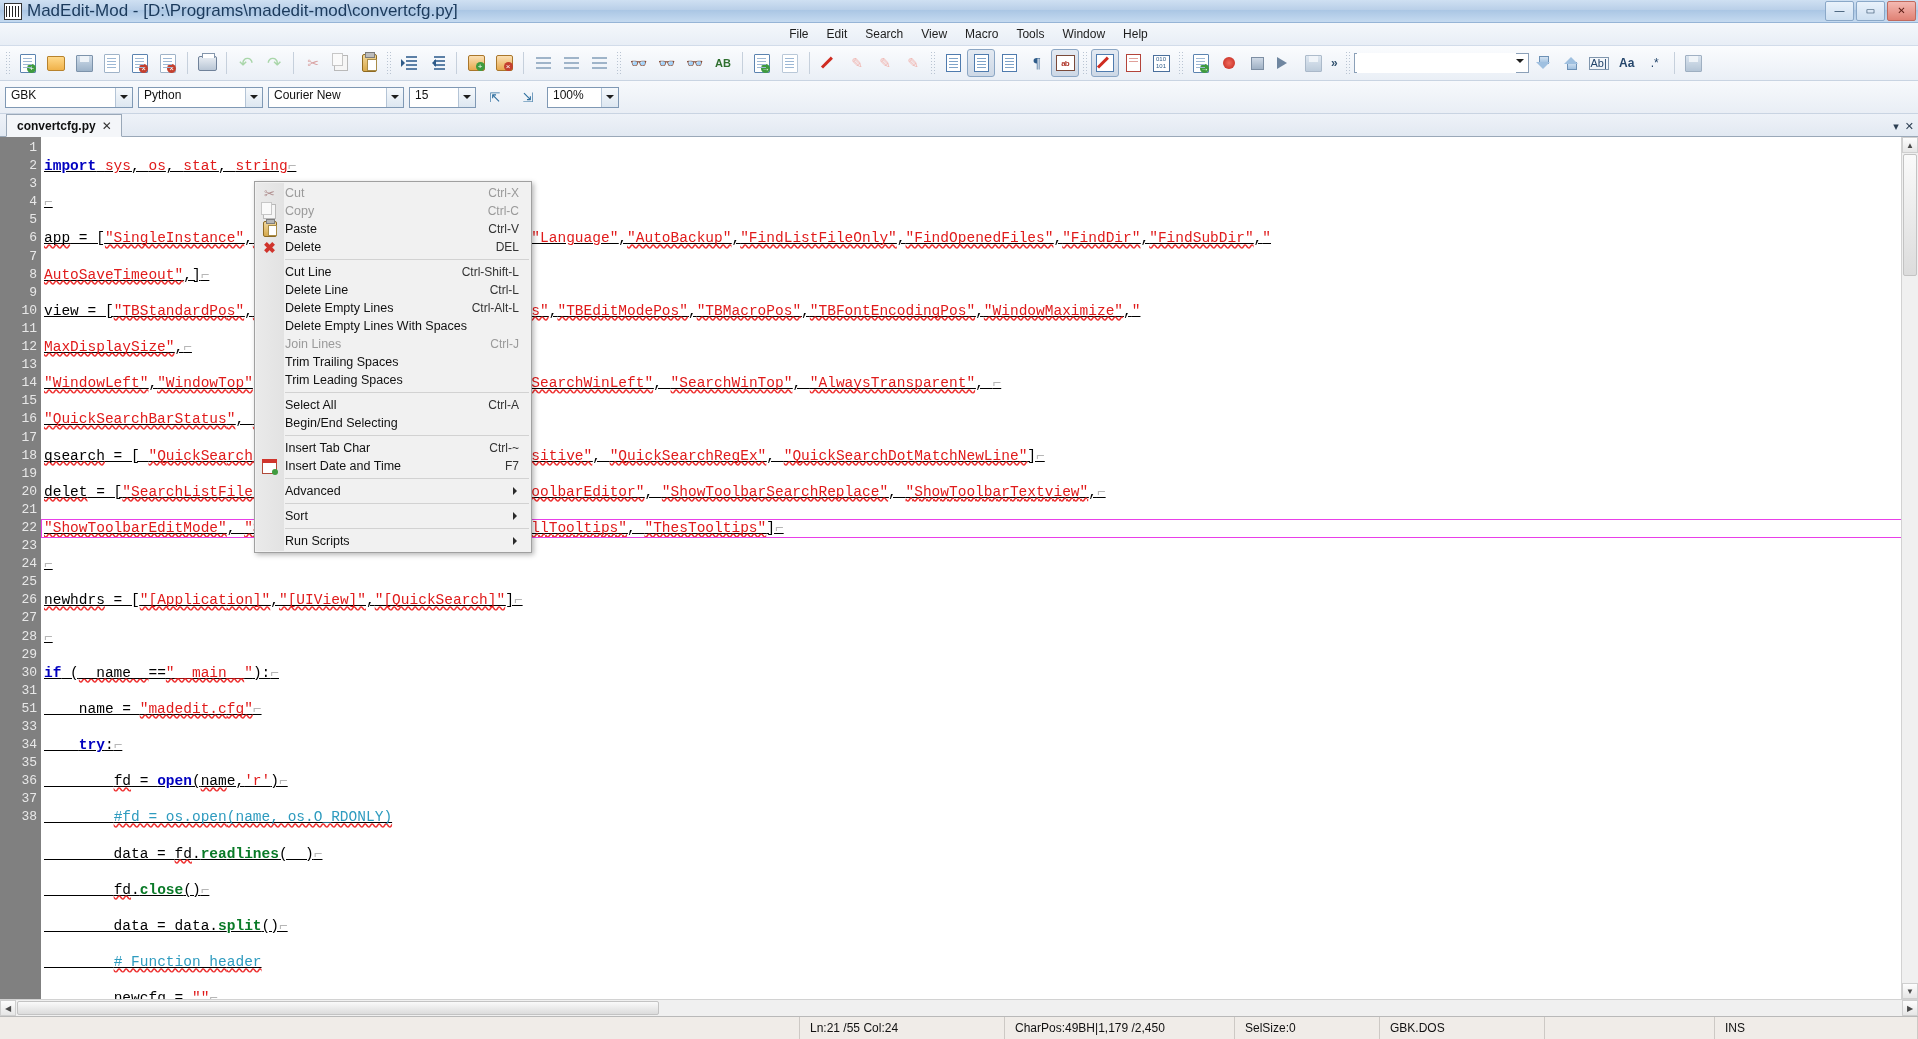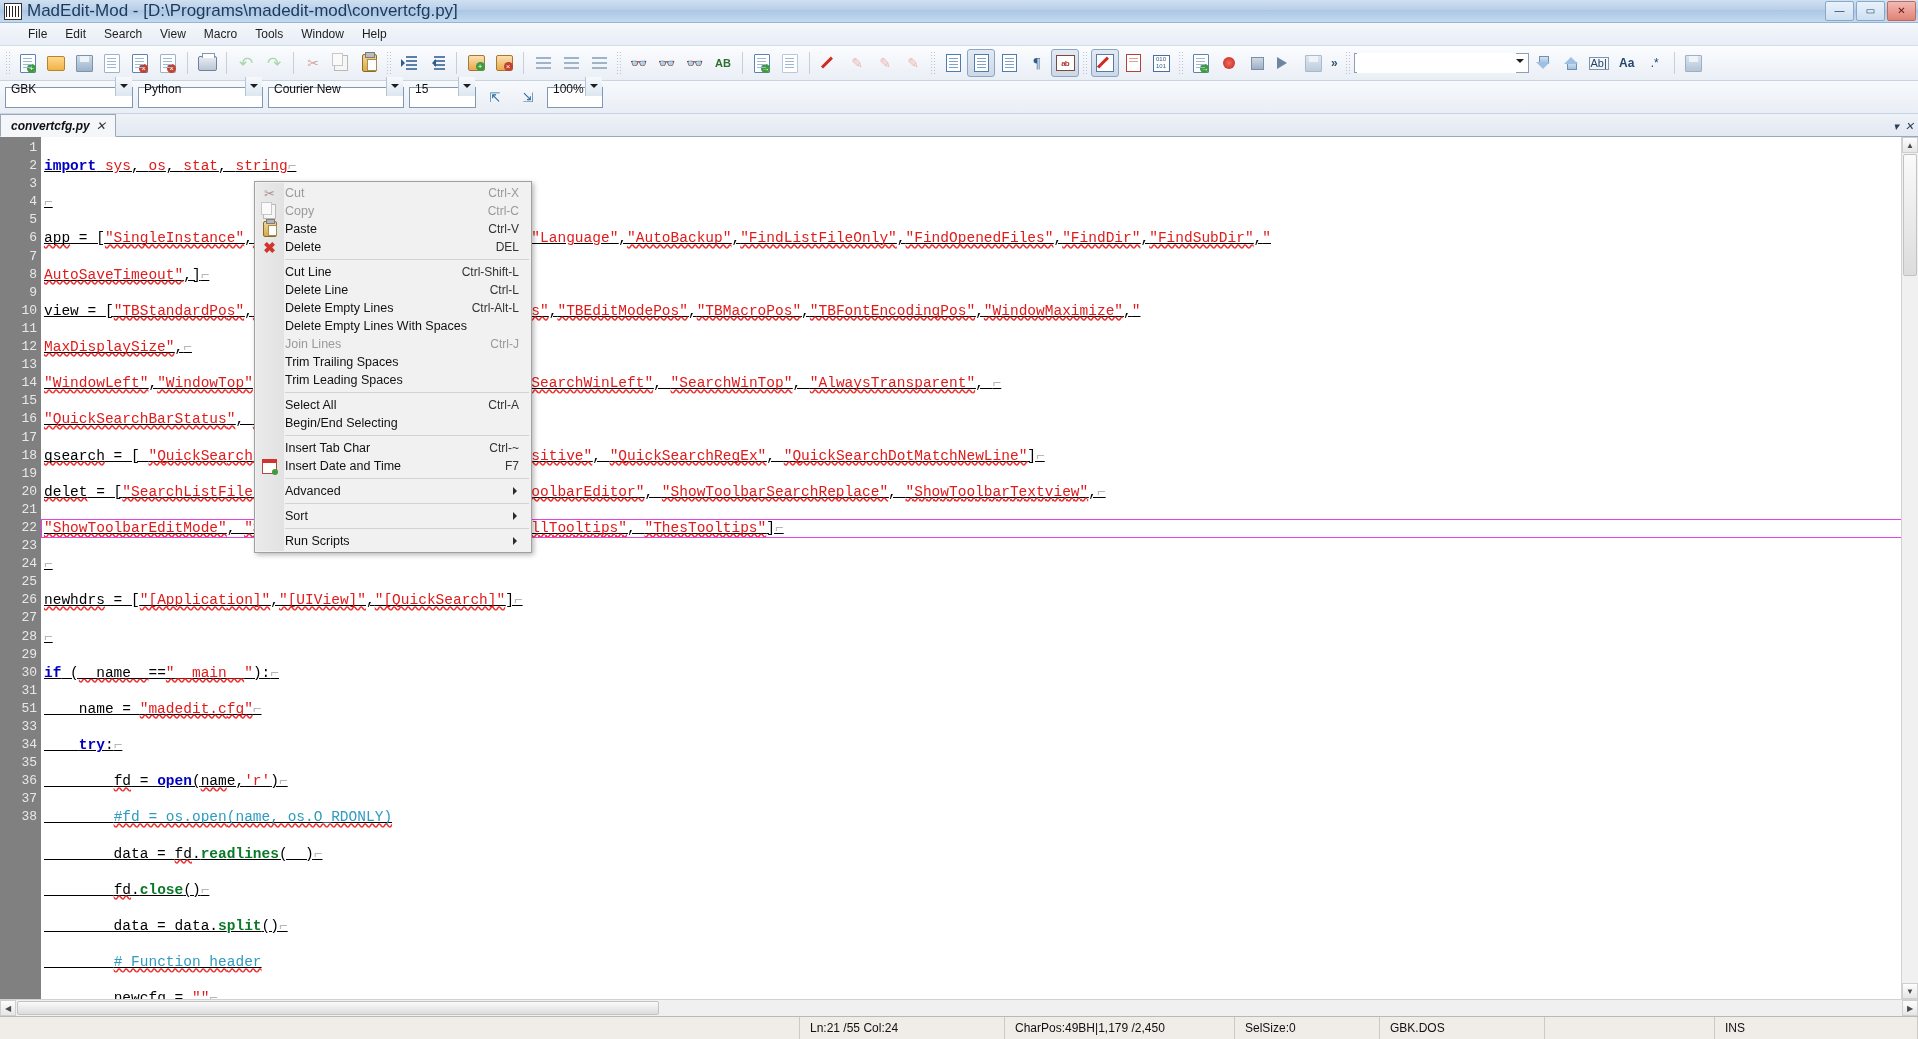--- a/index.html
+++ b/index.html
@@ -23,21 +23,21 @@
     background:repeating-linear-gradient(90deg,#222 0 1px,#fff 1px 3px);}
   .titlebar .t-text{font-size:17px;color:#1b3a5c;white-space:nowrap;}
   .win-btns{position:absolute;right:2px;top:1px;display:flex;gap:2px;}
   .win-btn{width:27px;height:18px;border:1px solid #8aa8c8;border-radius:2px;
     background:linear-gradient(#eaf2fb,#cddff1);display:flex;align-items:center;justify-content:center;
     font-size:10px;color:#24415f;line-height:1;}
   .win-btn.close{background:linear-gradient(#f4b9b2,#e08275);border-color:#c06a5e;color:#5a1a12;}
 
   
   .menubar{height:22px;flex:0 0 22px;display:flex;align-items:center;padding-left:19px;
-    background:linear-gradient(#f4f7fb,#e8eef6);border-bottom:1px solid #d2dcea;}
+    background:linear-gradient(#f4f7fb,#e8eef6);border-bottom:1px solid #d2dcea;justify-content:center;}
   .menubar .mi{padding:2px 9px;font-size:12px;color:#1d1d1d;border-radius:2px;}
 
   
   .toolbar{height:34px;flex:0 0 34px;display:flex;align-items:center;
     background:linear-gradient(#fbfcfe,#eaeff6);border-bottom:1px solid #c9d4e2;padding-left:2px;}
   .grip{width:6px;height:24px;margin:0 3px;flex:0 0 6px;
     background-image:radial-gradient(#b3bfce 40%,transparent 41%);
     background-size:3px 3px;opacity:.9;}
   .tb{width:26px;height:26px;flex:0 0 26px;border:1px solid transparent;border-radius:3px;
     display:flex;align-items:center;justify-content:center;position:relative;}
@@ -93,30 +93,30 @@
   .dotstar{font-size:12px;color:#24456b;line-height:1;}
 
   .findbox{width:175px;height:20px;background:#fff;border:1px solid #8ba0b8;display:flex;align-items:center;
     padding:0 2px;box-sizing:border-box;}
   .findbox .fb-in{flex:1;height:100%;border:none;outline:none;font-size:12px;font-family:"Liberation Sans",sans-serif;}
   .dd-tri{width:0;height:0;border:4px solid transparent;border-top-color:#1d1d1d;margin-right:3px;}
 
   
   .optbar{height:32px;flex:0 0 32px;display:flex;align-items:center;padding-left:5px;gap:5px;
     background:linear-gradient(#f7f9fc,#e9eef5);border-bottom:1px solid #c9d4e2;}
-  .combo{height:21px;background:#fff;border:1px solid #7f98b4;display:flex;align-items:flex-end;
+  .combo{height:21px;background:#fff;border:1px solid #7f98b4;display:flex;align-items:flex-start;
     box-sizing:border-box;padding:0 0 11px 5px;font-size:12px;color:#111;}
   .combo .cv{flex:1;white-space:nowrap;overflow:hidden;}
   .combo .cbtn{width:16px;height:19px;display:flex;align-items:center;justify-content:center;
     background:linear-gradient(#f6f9fc,#dde7f1);border-left:1px solid #b4c4d6;}
   .combo .cbtn:after{content:"";width:0;height:0;border:4px solid transparent;border-top-color:#1d1d1d;margin-top:3px;}
 
   
   .tabstrip{height:22px;flex:0 0 22px;display:flex;align-items:flex-end;position:relative;
-    background:linear-gradient(#eef2f8,#e2e9f2);border-bottom:1px solid #9aa8b8;padding-left:0;font-style:italic;}
+    background:linear-gradient(#eef2f8,#e2e9f2);border-bottom:1px solid #9aa8b8;padding-left:6px;}
   .tab{height:21px;display:flex;align-items:center;gap:6px;padding:0 9px 0 10px;
     background:#f4f6f9;border:1px solid #9aa8b8;border-bottom-color:#f4f6f9;
     font-size:12px;font-weight:bold;color:#101010;position:relative;top:1px;}
   .tab .x{font-size:12px;color:#333;font-weight:normal;}
   .tabstrip .rt{position:absolute;right:4px;bottom:3px;display:flex;gap:6px;align-items:center;color:#2c3e52;font-size:11px;}
 
   
   .editor{flex:1;display:flex;position:relative;background:#fff;overflow:hidden;}
   .gutter{width:41px;flex:0 0 41px;background:#808080;color:#e8e8e8;text-align:right;
     font-family:"Liberation Mono",monospace;font-size:13px;padding-top:2px;box-sizing:border-box;}
@@ -439,21 +439,21 @@
     <div class="combo" style="width:67px">
       <span class="cv">15</span>
       <span class="cbtn"></span>
     </div>
     <div class="tb">
         <span style="color:#2f6f9f;font-size:13px;">⇱</span>
       </div>
     <div class="tb">
         <span style="color:#2f6f9f;font-size:13px;">⇲</span>
       </div>
-    <div class="combo" style="width:56px">
+    <div class="combo" style="width:72px">
       <span class="cv">100%</span>
       <span class="cbtn"></span>
     </div>
   </div>
 
   <div class="tabstrip">
     <div class="tab">
       <span>convertcfg.py</span>
       <span class="x">✕</span>
     </div>

